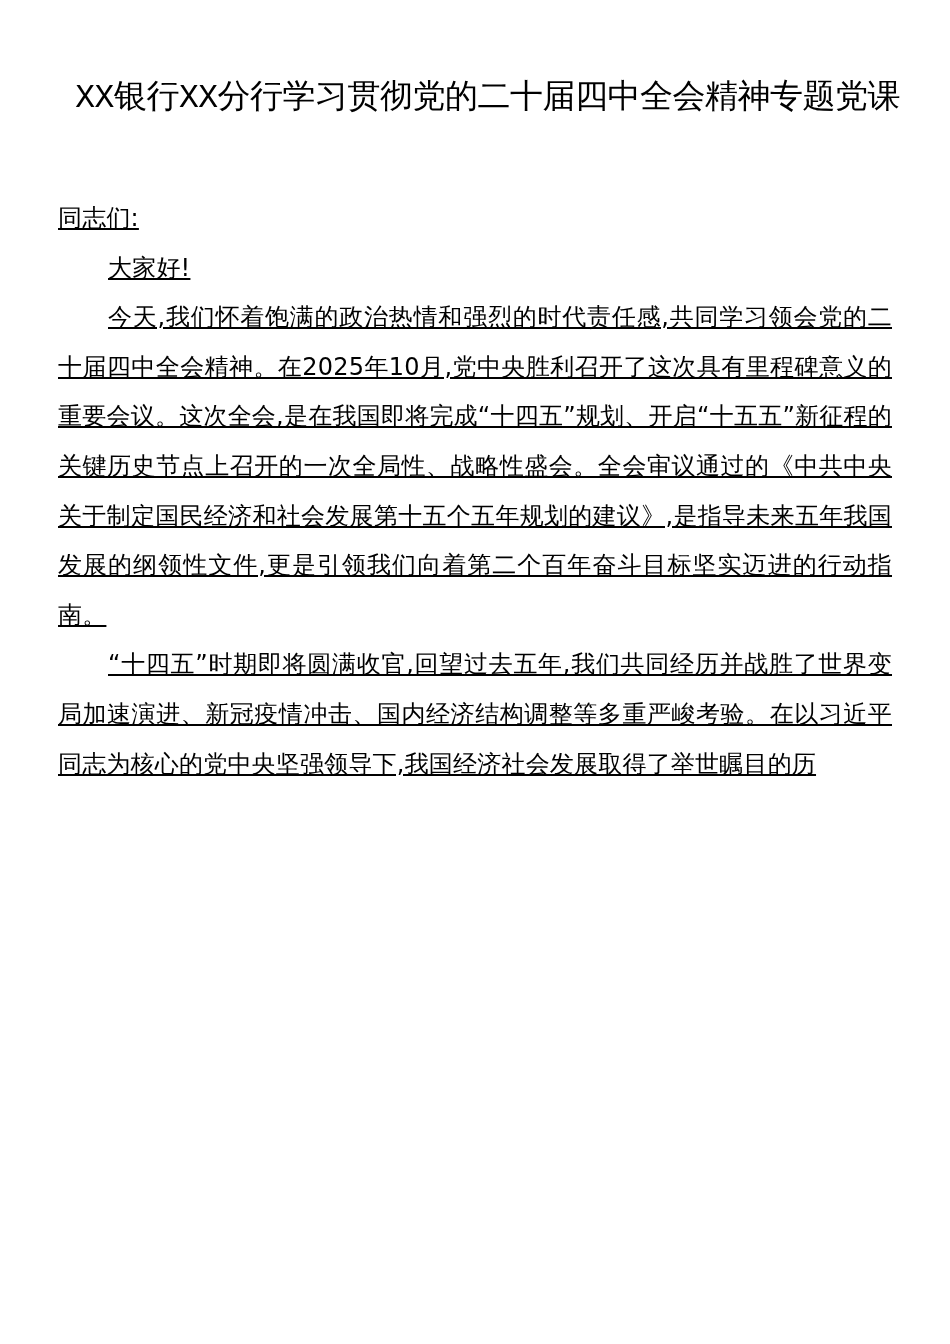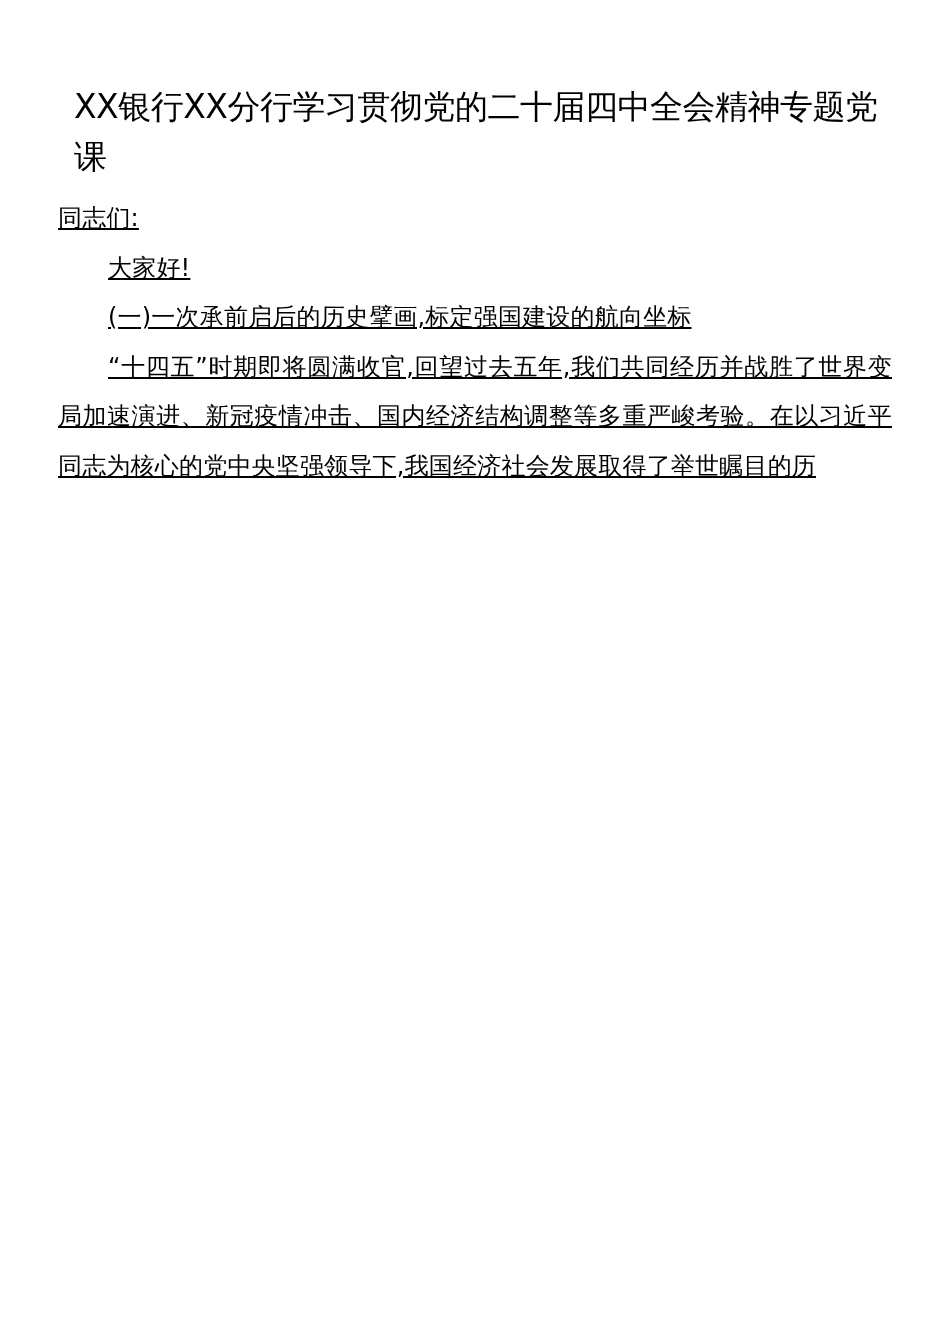--- a/index.html
+++ b/index.html
@@ -15,30 +15,31 @@
       font-family: "DejaVu Sans", "Liberation Sans", sans-serif;
       color: #000000;
     }
     .page {
       position: absolute;
       left: 58px;
       top: 0;
       width: 834px;
     }
     .title {
-      margin: 16px;
+      margin: 8px;
       position: absolute;
       top: 66px;
       left: 0;
       width: 834px;
-      text-align: left;
+      text-align: right;
       font-size: 33px;
       line-height: 50px;
       font-weight: normal;
       letter-spacing: -0.5px;
+      font-family: Liberation Mono, monospace;
     }
     .body-text {
       position: absolute;
       top: 194px;
       left: 0;
       width: 834px;
     }
     .p {
       margin: 0;
       font-size: 24px;
@@ -55,16 +56,16 @@
   </style>
 </head>
 <body>
 
 <div class="page">
   <h1 class="title">XX银行XX分行学习贯彻党的二十届四中全会精神专题党课</h1>
 
   <div class="body-text">
     <p class="p">同志们:</p>
     <p class="p indent">大家好!</p>
-    <p class="p indent">(一)一次承前启后的历史擘画,标定强国建设的航向坐标</p>
+    <p class="p indent">今天,我们怀着饱满的政治热情和强烈的时代责任感,共同学习领会党的二十届四中全会精神。在2025年10月,党中央胜利召开了这次具有里程碑意义的重要会议。这次全会,是在我国即将完成“十四五”规划、开启“十五五”新征程的关键历史节点上召开的一次全局性、战略性盛会。全会审议通过的《中共中央关于制定国民经济和社会发展第十五个五年规划的建议》,是指导未来五年我国发展的纲领性文件,更是引领我们向着第二个百年奋斗目标坚实迈进的行动指南。</p>
     <p class="p indent">“十四五”时期即将圆满收官,回望过去五年,我们共同经历并战胜了世界变局加速演进、新冠疫情冲击、国内经济结构调整等多重严峻考验。在以习近平同志为核心的党中央坚强领导下,我国经济社会发展取得了举世瞩目的历</p>
   </div>
 </div>
 
 </body></html>

